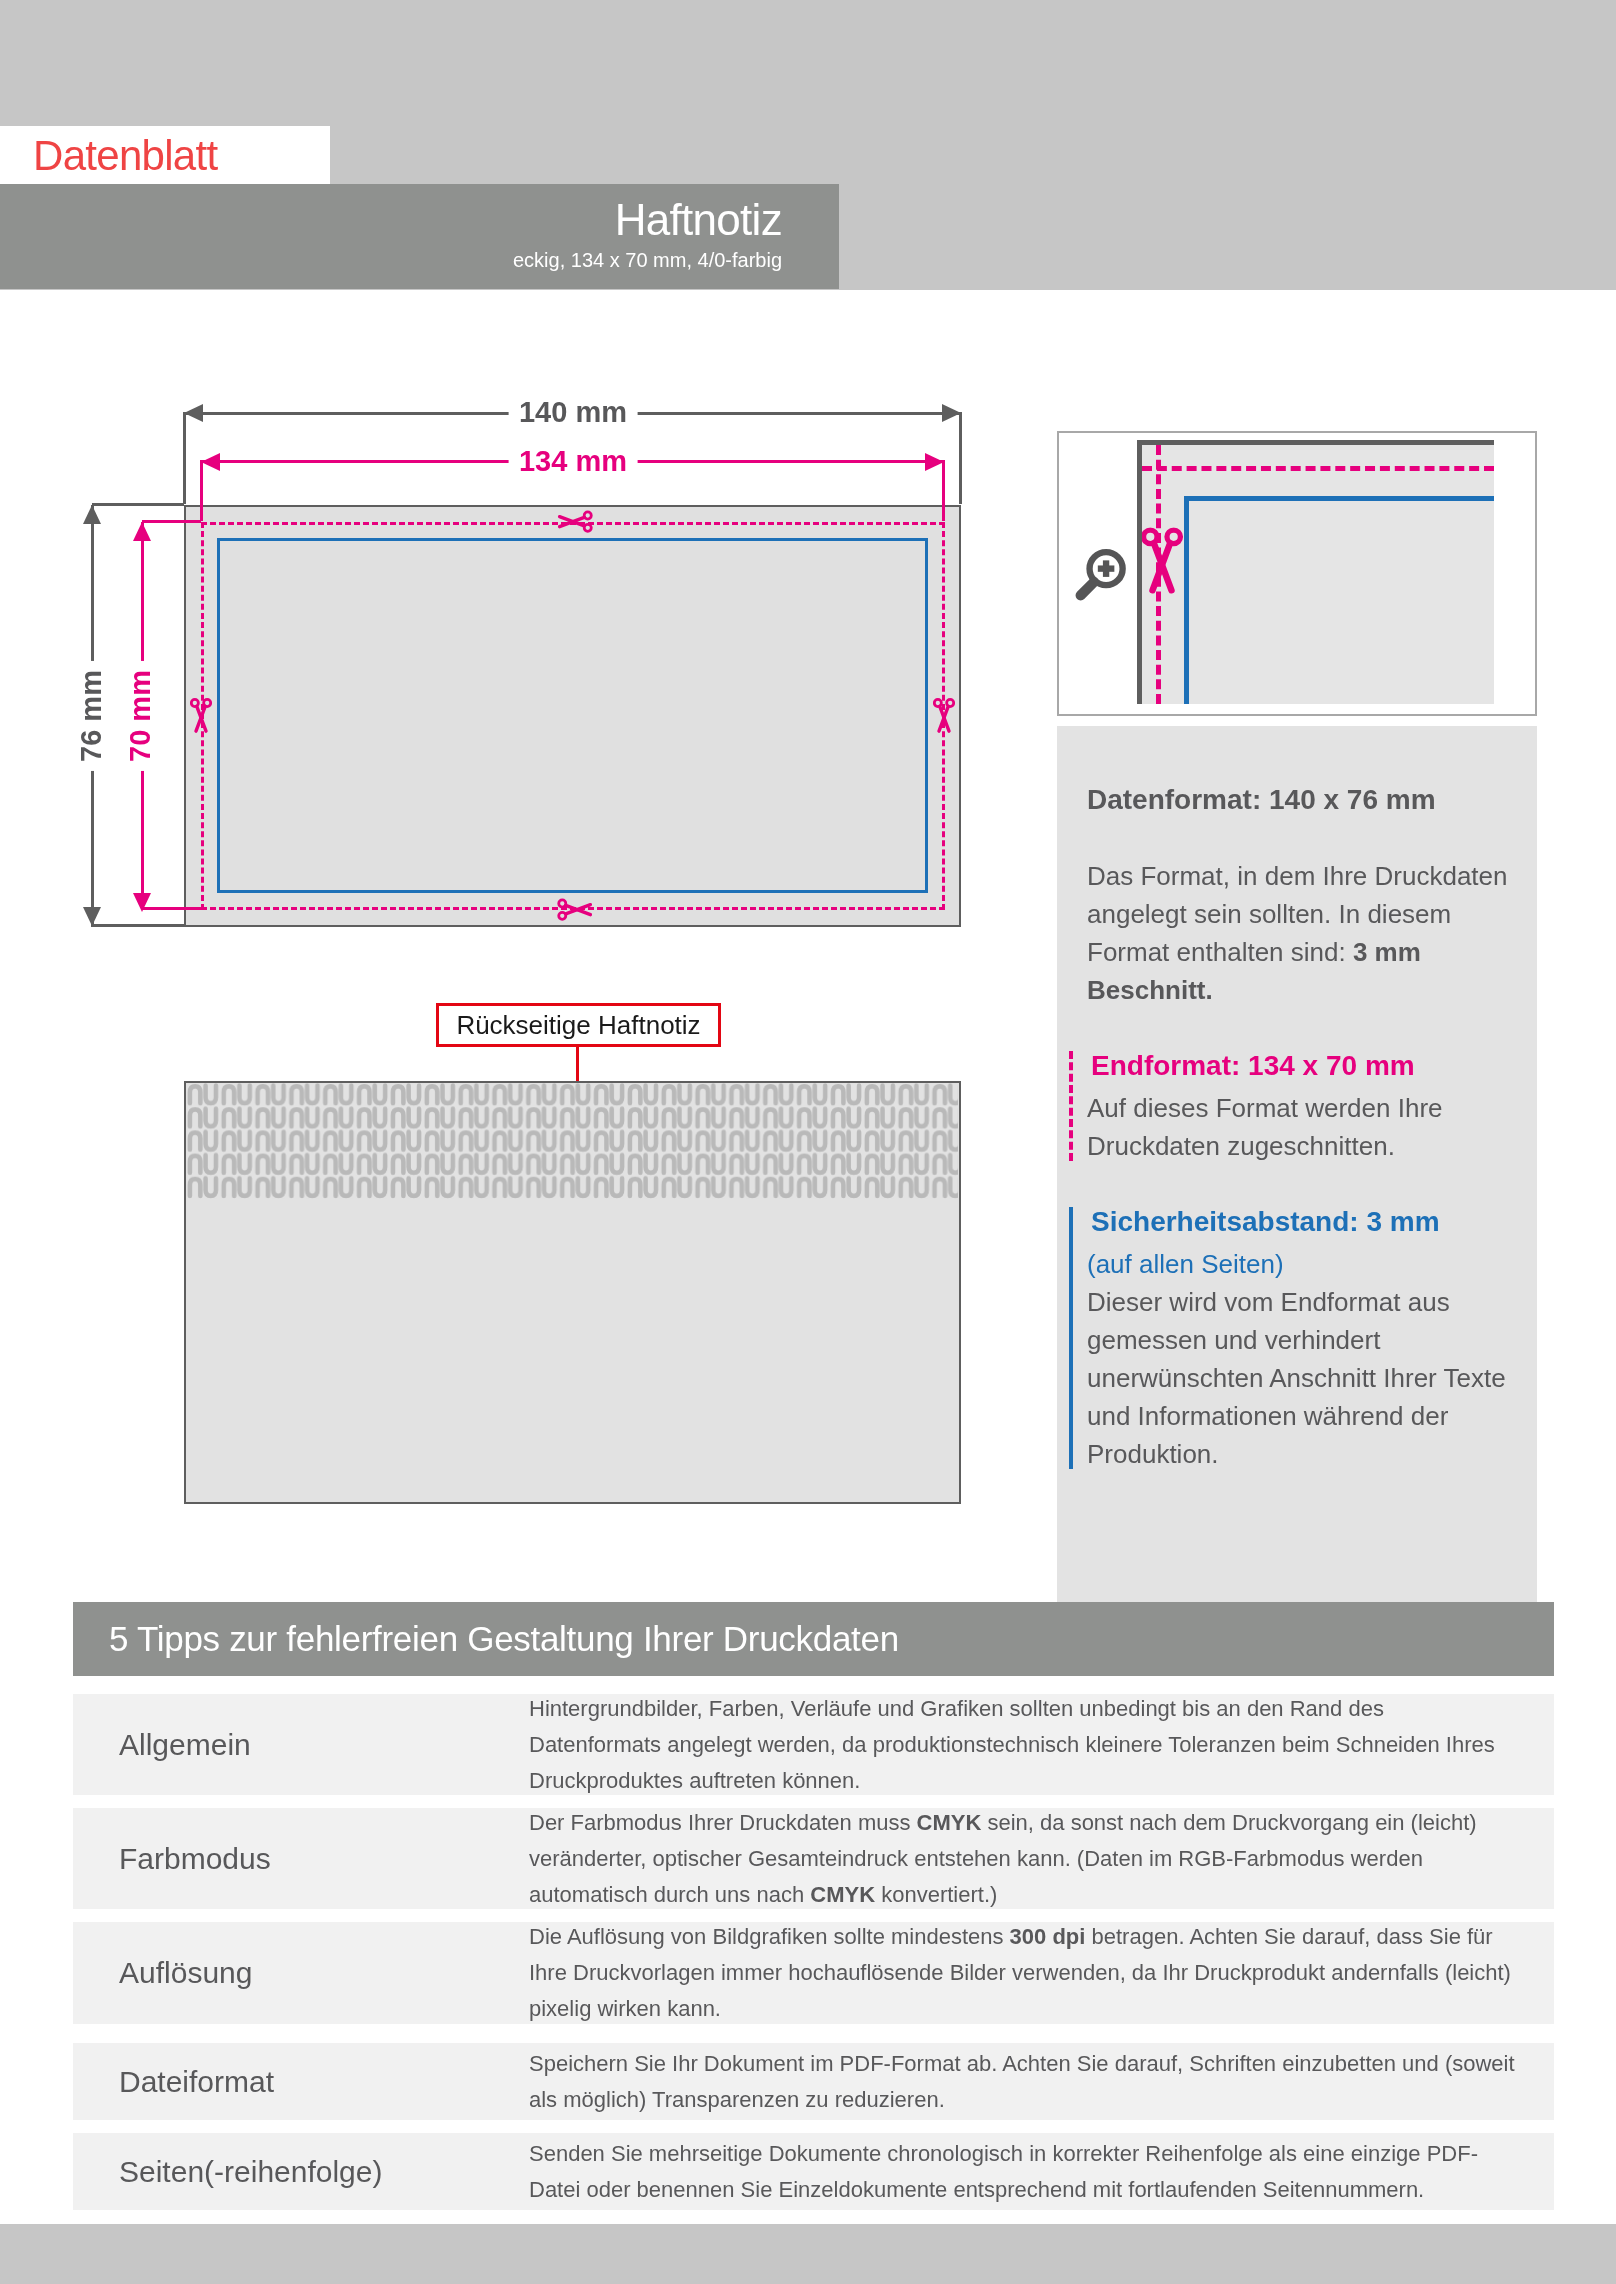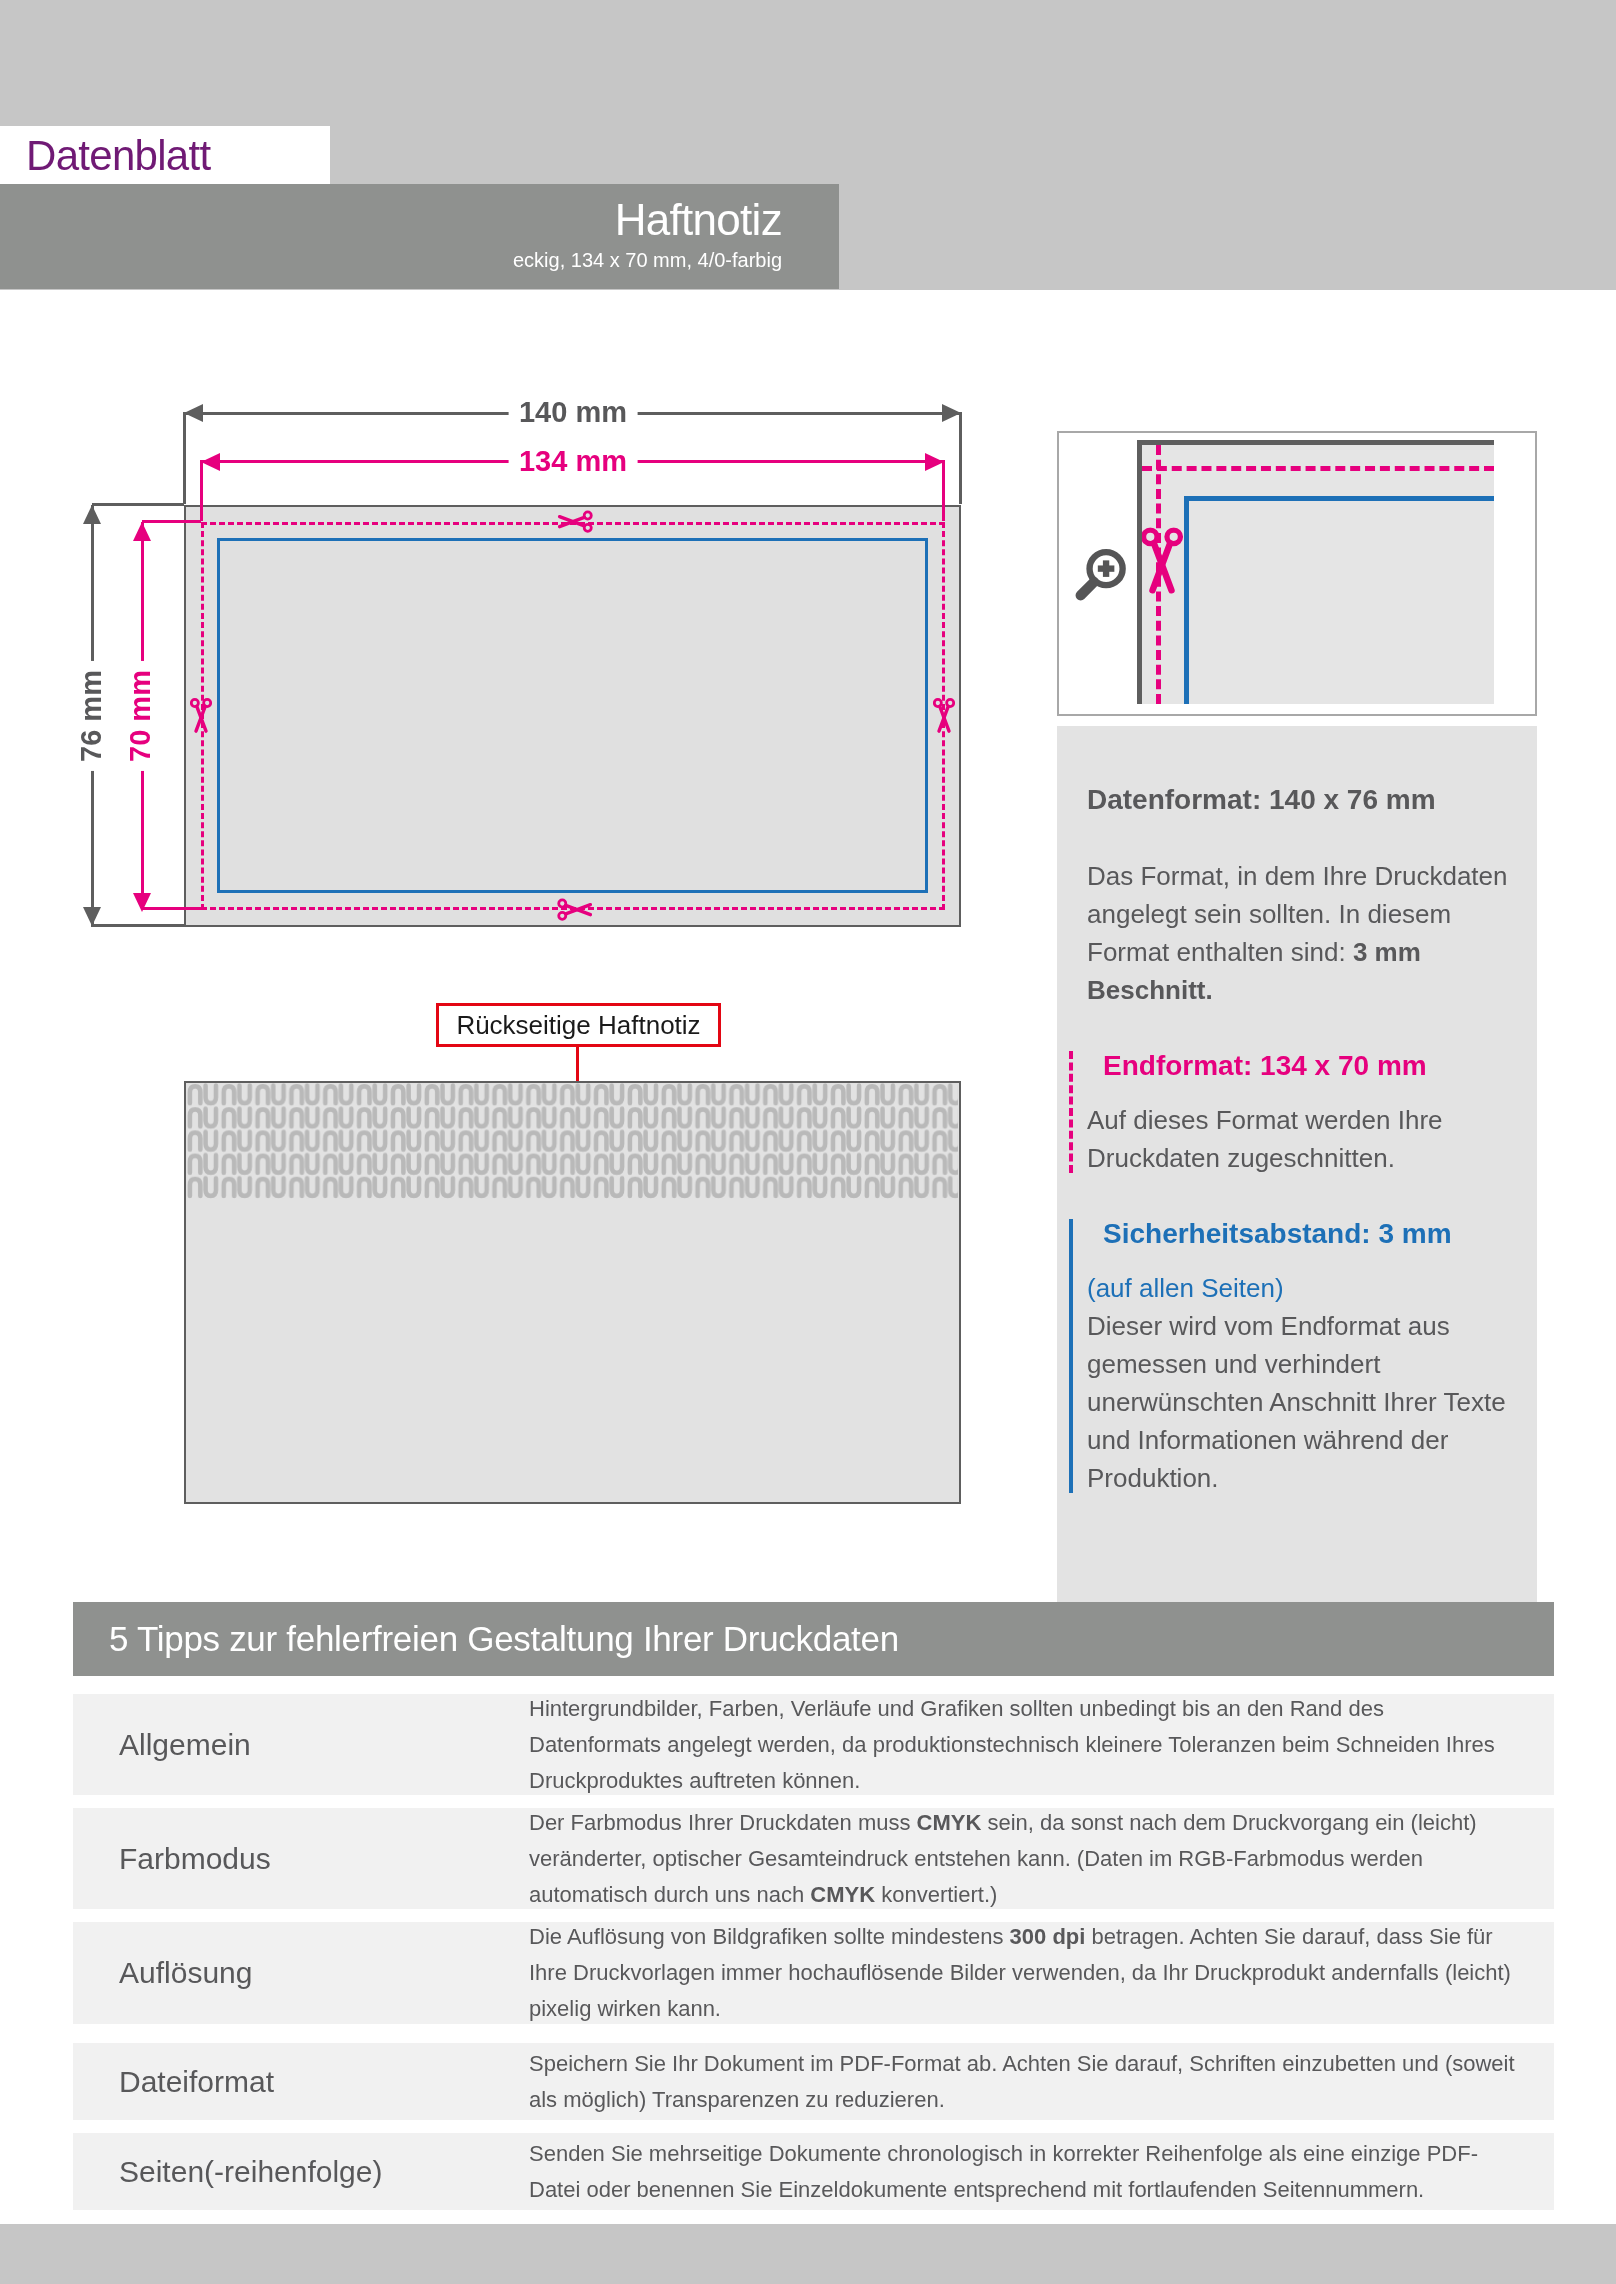--- a/index.html
+++ b/index.html
@@ -4,21 +4,21 @@
 <style>
   html,body{margin:0;padding:0;background:#ffffff;}
   .page{position:relative;width:1616px;height:2284px;background:#ffffff;overflow:hidden;
         font-family:"Liberation Sans",sans-serif;color:#58585a;}
   .abs{position:absolute;}
 
   
   .top-band{left:0;top:0;width:1616px;height:290px;background:#c6c6c6;}
   .datenblatt-box{left:0;top:126px;width:330px;height:60px;background:#ffffff;
                   display:flex;align-items:center;}
-  .datenblatt-box span{padding-left:26px;font-size:42px;font-weight:500;color:#701a75;letter-spacing:-0.7px;}
+  .datenblatt-box span{padding-left:33px;font-size:42px;font-weight:500;color:#ef4444;letter-spacing:-0.7px;}
   .product-band{left:0;top:184px;width:839px;height:105px;background:#8f918f;
                 display:flex;flex-direction:column;justify-content:center;align-items:flex-end;
                 padding-right:57px;box-sizing:border-box;color:#ffffff;}
   .product-title{font-size:44px;font-weight:500;line-height:47px;letter-spacing:-0.7px;}
   .product-subtitle{font-size:20px;font-weight:400;line-height:34px;}
 
   
   .hline{height:2.6px;background:#5e5e5e;}
   .vline{width:2.6px;background:#5e5e5e;}
   .hline.m{background:#e6007e;}
@@ -56,21 +56,21 @@
             border:2.6px solid #a8a8a8;box-sizing:border-box;}
   .detail-area{left:78px;top:6.5px;width:357px;height:264px;background:#e5e5e5;
                border-top:5.2px solid #5e5e5e;border-left:5.2px solid #5e5e5e;box-sizing:border-box;overflow:hidden;}
   .detail-dash-v{left:14.3px;top:0;width:0;height:100%;border-left:5.2px dashed #e6007e;}
   .detail-dash-h{left:0;top:21.5px;width:100%;height:0;border-top:5.2px dashed #e6007e;}
   .detail-blue{left:42px;top:51px;right:0;bottom:0;border-top:5.2px solid #1d70b7;border-left:5.2px solid #1d70b7;}
 
   .info-panel{left:1057px;top:726px;width:480px;height:897px;background:#e3e3e3;box-sizing:border-box;
               padding:55px 25px 0 30px;font-size:26px;line-height:38px;color:#58585a;}
   .info-panel p{margin:0 0 38px 0;}
-  .info-title{font-weight:700;font-size:28px;margin:16px;}
+  .info-title{font-weight:700;font-size:28px;margin:4px;}
   .block{position:relative;margin-bottom:38px;}
   .rule{position:absolute;left:-18px;top:3.9px;bottom:3.9px;width:0;}
   .rule.dashed{border-left:4.6px dashed #e6007e;}
   .rule.solid{border-left:4.6px solid #1d70b7;}
   .magenta{color:#e6007e;}
   .blue{color:#1d70b7;}
 
   
   .tips-header{left:73px;top:1602px;width:1481px;height:74px;background:#8f918f;
                display:flex;align-items:center;color:#ffffff;font-size:35px;letter-spacing:-0.3px;}

